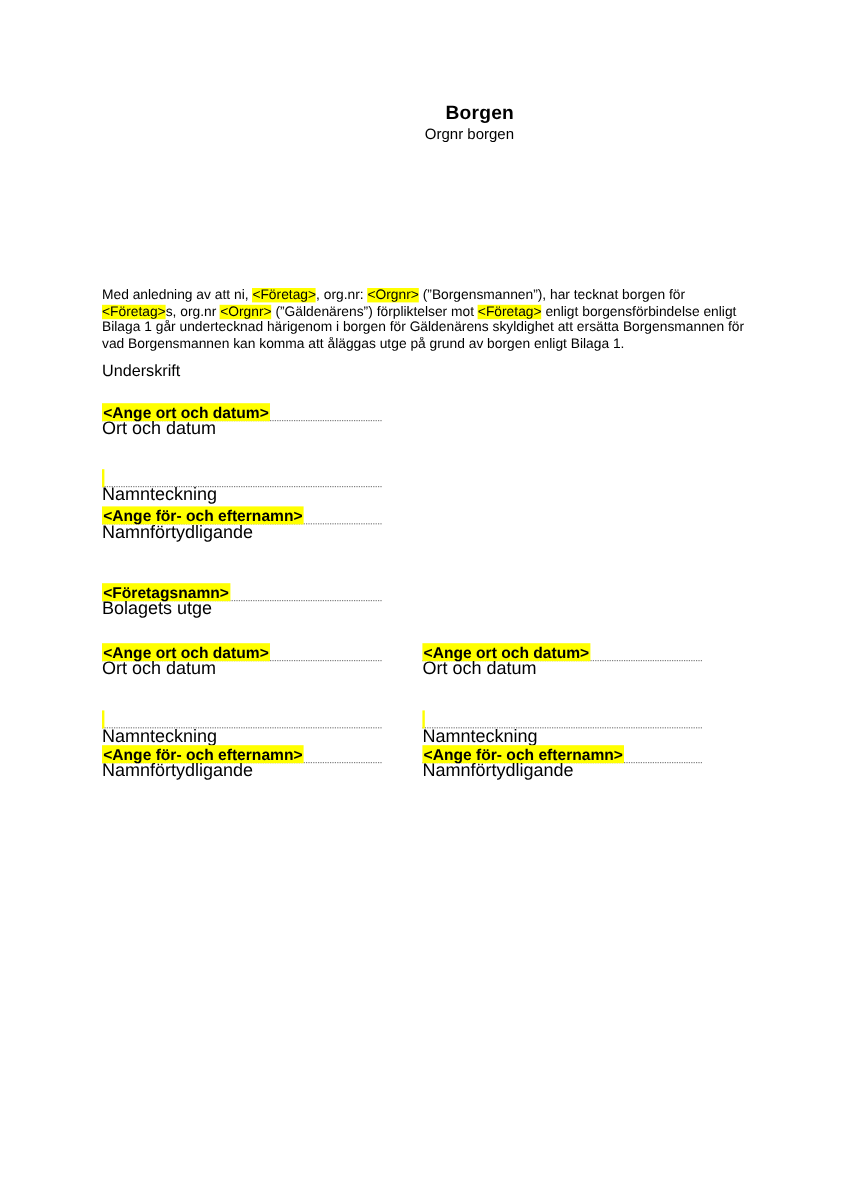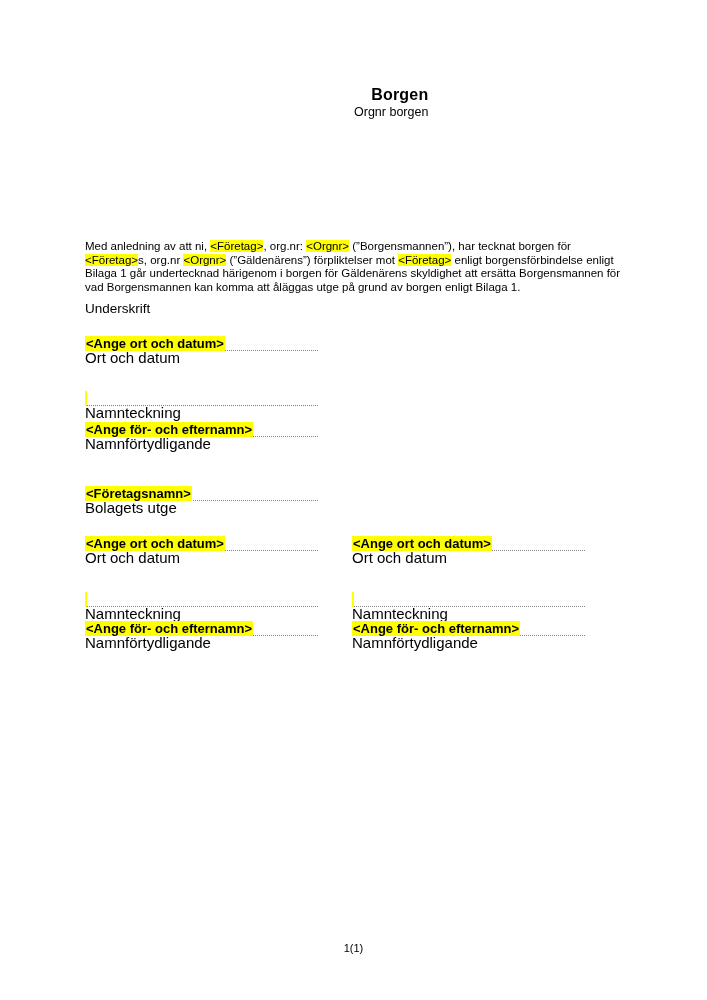--- a/index.html
+++ b/index.html
@@ -103,15 +103,14 @@
   <div class="field" style="left:352px; top:593px;">
     <div class="value"><span class="hl"></span></div>
     <div class="flabel">Namnteckning</div>
   </div>
 
   <div class="field" style="left:352px; top:622px;">
     <div class="value"><span class="hl">&lt;Ange för- och efternamn&gt;</span></div>
     <div class="flabel">Namnförtydligande</div>
   </div>
 
-  <footer class="page-footer">1(1)</footer>
 
 </div>
 
 </body></html>

